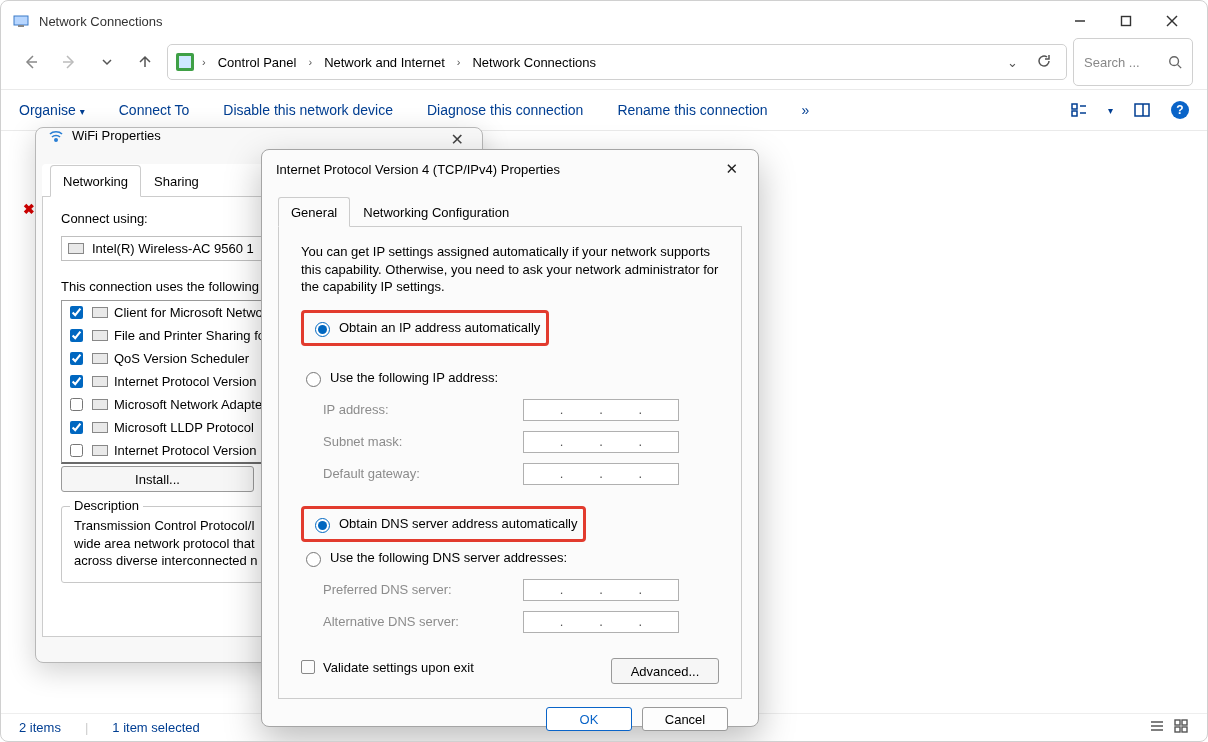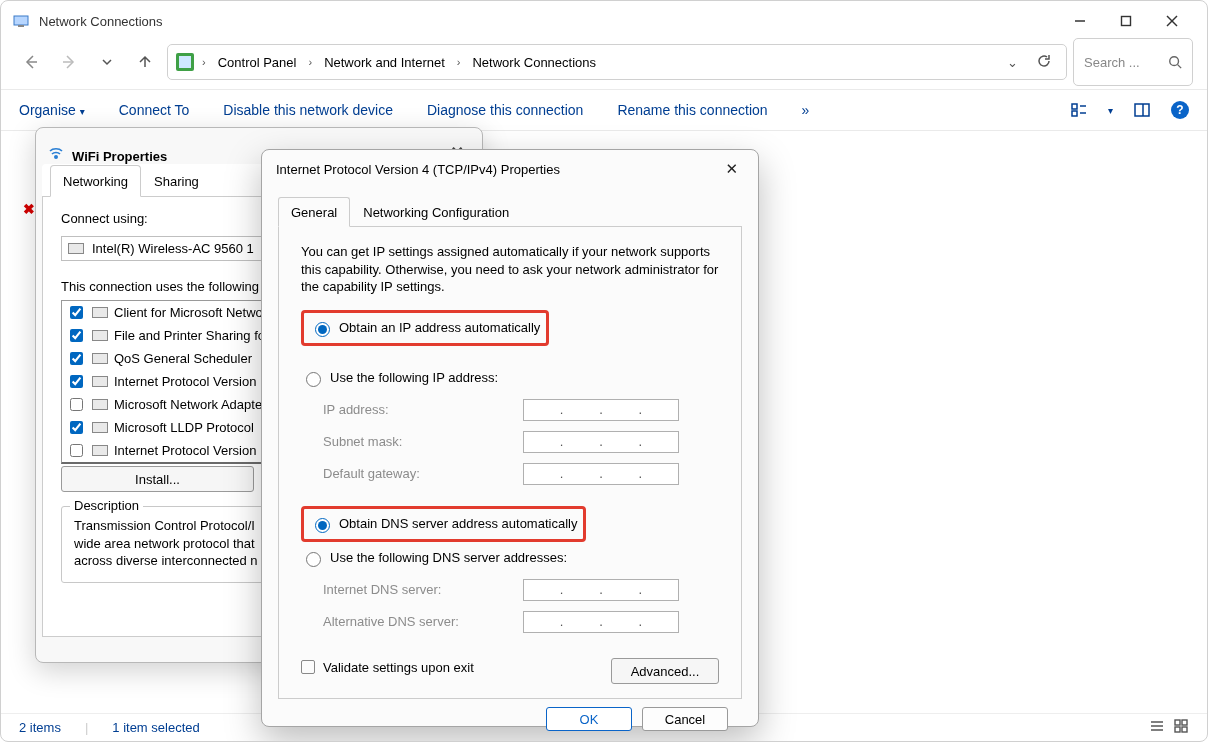--- a/index.html
+++ b/index.html
@@ -103,23 +103,22 @@
   .wifi-dlg {
     position:absolute;
     left:34px; top:126px;
     width:448px; height:536px;
     background:#f8f8f8;
     border:1px solid #b8b8b8;
     border-radius:8px;
     box-shadow:0 8px 28px rgba(0,0,0,.18);
   }
   .wifi-dlg .dlg-title {
-    height:36px; display:flex; align-items:flex-end; padding:0 12px;
+    height:36px; display:flex; align-items:flex-start; padding:0 12px;
     font-size:13px;
-    font-weight:bold;
   }
   .wifi-dlg .dlg-title .icon { margin-right:8px; color:#2a7fd4;}
   .wifi-dlg .dlg-title .close { margin-left:auto; font-size:16px; color:#444; padding:2px 6px;}
   .dlg-tabs {
     display:flex;
     padding: 0 8px;
     border-bottom:1px solid #ccc;
     margin:0 6px;
     background:#fff;
     border-top-left-radius:4px;
@@ -373,21 +372,21 @@
           <span>Client for Microsoft Netwo</span>
         </div>
         <div class="item-row">
           <input type="checkbox" checked="" style="">
           <span class="net-icon"></span>
           <span>File and Printer Sharing fo</span>
         </div>
         <div class="item-row">
           <input type="checkbox" checked="" style="">
           <span class="net-icon"></span>
-          <span>QoS General Scheduler</span>
+          <span>QoS Version Scheduler</span>
         </div>
         <div class="item-row">
           <input type="checkbox" checked="" style="">
           <span class="net-icon"></span>
           <span>Internet Protocol Version</span>
         </div>
         <div class="item-row">
           <input type="checkbox" style="">
           <span class="net-icon"></span>
           <span>Microsoft Network Adapte</span>
@@ -475,21 +474,21 @@
           <span>Obtain DNS server address automatically</span>
         </label>
       </div>
       <label class="radio-row" style="margin-top:4px">
         <input type="radio" style="">
         <span>Use the following DNS server addresses:</span>
       </label>
 
       <div class="field-grid">
         <div class="field-row">
-          <span class="flabel">Internet DNS server:</span>
+          <span class="flabel">Preferred DNS server:</span>
           <div class="ipbox disabled">
               <span class="dot">.</span>
               <span class="dot">.</span>
               <span class="dot">.</span>
             </div>
         </div>
         <div class="field-row">
           <span class="flabel">Alternative DNS server:</span>
           <div class="ipbox disabled">
               <span class="dot">.</span>

